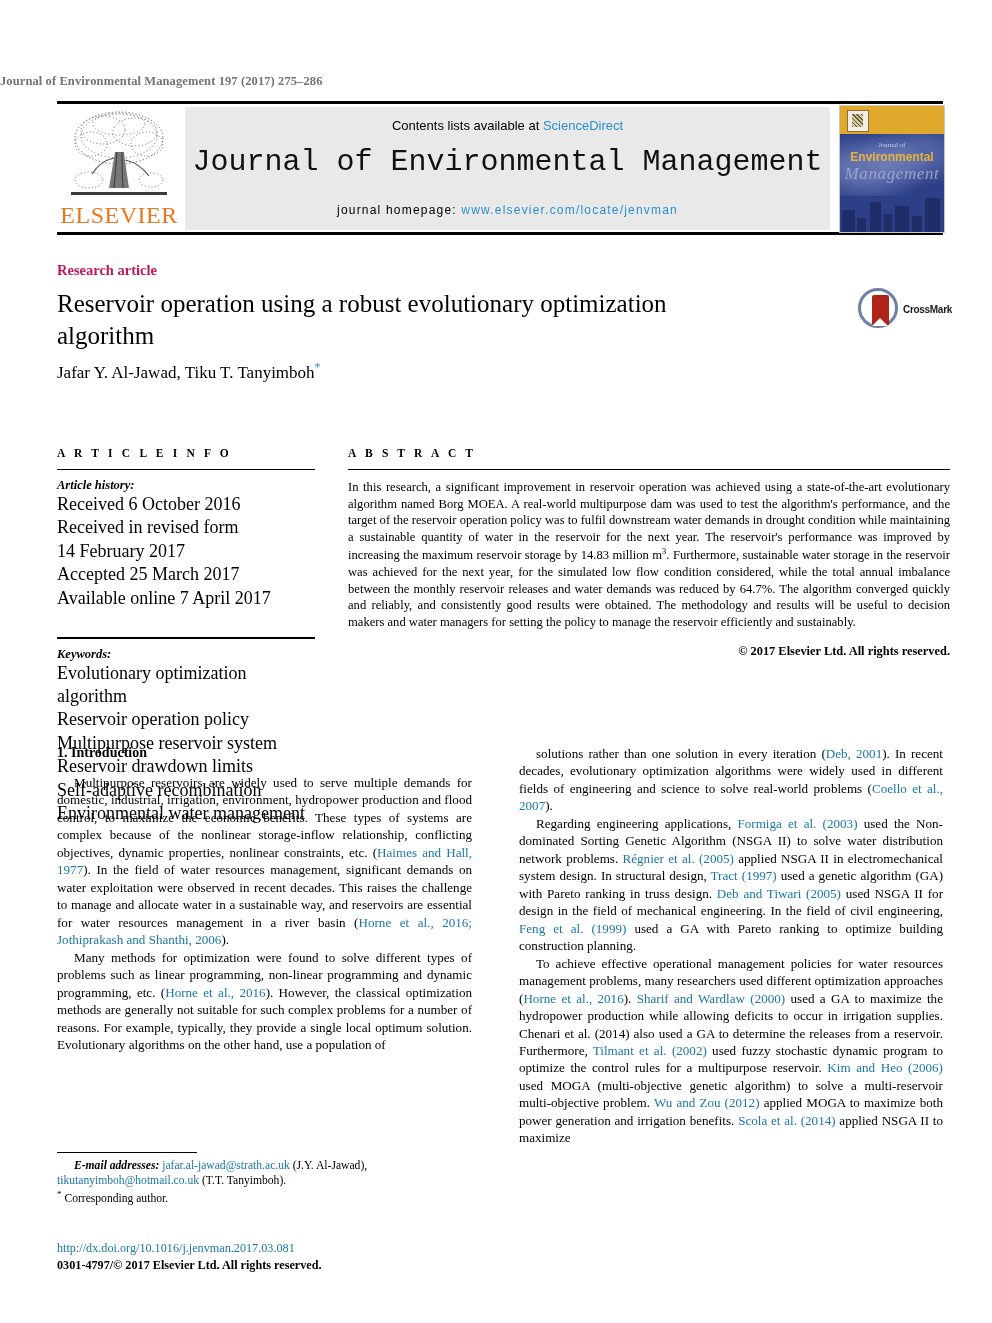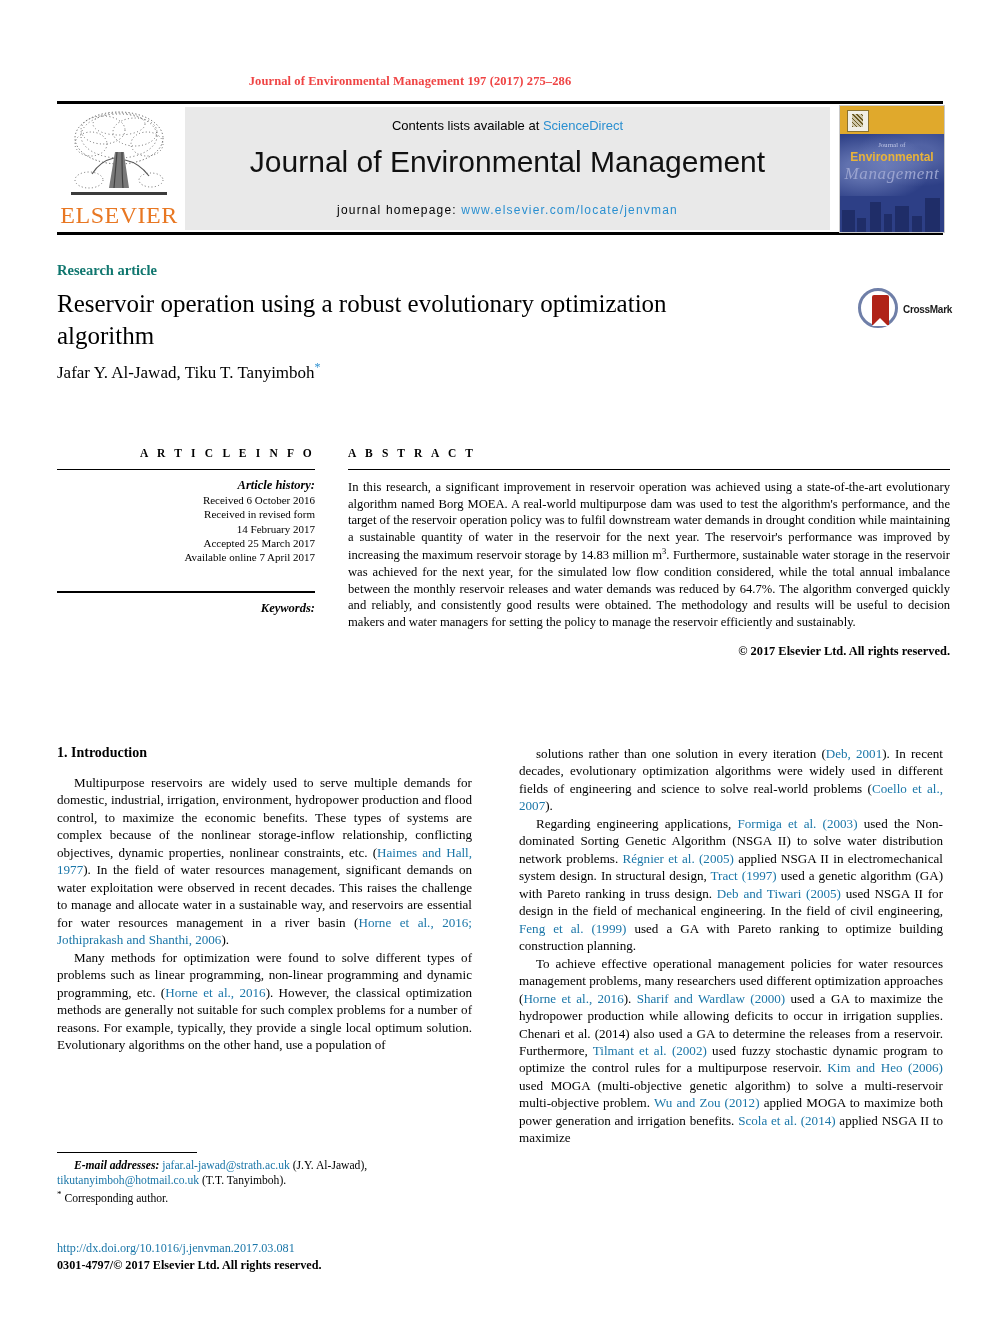--- a/index.html
+++ b/index.html
@@ -21,25 +21,25 @@
     width: 992px;
     height: 1323px;
     background: #fff;
   }
 
   
   .running-head {
     position: absolute;
     left: 0; top: 74px;
     width: 820px;
-    text-align: center;
+    text-align: left;
     font-family: "Liberation Serif", serif;
     font-size: 12.5px;
     font-weight: bold;
-    color: #ef4444;
+    color: #737373;
     letter-spacing: 0.1px;
   }
 
   
   .masthead {
     position: absolute;
     left: 57px; top: 101px;
     width: 886px;
     height: 134px;
   }
@@ -91,21 +91,21 @@
     color: #000;
   }
   .contents-line .sd {
     color: #2a8fd0;
   }
   .journal-title {
     position: absolute;
     left: 0; top: 38px;
     width: 645px;
     text-align: center;
-    font-family: Liberation Sans, sans-serif;
+    font-family: Liberation Mono, monospace;
     font-size: 30px;
     color: #111;
   }
   .homepage-line {
     position: absolute;
     left: 0; top: 96px;
     width: 645px;
     text-align: center;
     font-family: "Liberation Sans", sans-serif;
     font-size: 12px;
@@ -196,21 +196,21 @@
       radial-gradient(ellipse at 75% 40%, rgba(150,165,220,0.35) 0 16%, transparent 55%);
   }
 
   
   .article-type {
     position: absolute;
     left: 57px; top: 262px;
     font-family: "Liberation Serif", serif;
     font-size: 14.5px;
     font-weight: bold;
-    color: #0f766e;
+    color: #be185d;
   }
   .article-title {
     position: absolute;
     left: 57px; top: 288px;
     width: 700px;
     font-family: "Liberation Serif", serif;
     font-size: 25px;
     line-height: 1.26;
     color: #000;
   }
@@ -275,21 +275,20 @@
     font-family: "Liberation Sans", sans-serif;
     font-size: 10px;
     font-weight: bold;
     color: #1a1a1a;
     letter-spacing: -0.3px;
   }
   .info-col {
     position: absolute;
     left: 57px; top: 447px;
     width: 258px;
-    text-align: right;
   }
   .abs-col {
     position: absolute;
     left: 340px; top: 447px;
     width: 602px;
     margin-left: 8px;
   }
   .sect-head {
     font-family: "Liberation Serif", serif;
     font-size: 11.5px;
@@ -305,21 +304,21 @@
   .hairline.thick { height: 1.6px; }
   .info-sub {
     font-family: "Liberation Serif", serif;
     font-style: italic;
     font-weight: bold;
     font-size: 12.5px;
     margin-top: 8px;
   }
   .info-list {
     font-family: "Liberation Serif", serif;
-    font-size: 11px;
+    font-size: 18px;
     line-height: 1.30;
   }
   .info-gap { height: 17px; }
   .abs-text {
     font-family: "Liberation Serif", serif;
     font-size: 12.6px;
     line-height: 1.33;
     text-align: justify;
     margin-top: 9px;
   }
@@ -478,20 +477,28 @@
     <div class="info-list">
       <div>Received 6 October 2016</div>
       <div>Received in revised form</div>
       <div>14 February 2017</div>
       <div>Accepted 25 March 2017</div>
       <div>Available online 7 April 2017</div>
     </div>
     <div class="info-gap"></div>
     <div class="hairline thick"></div>
     <div class="info-sub">Keywords:</div>
+    <div class="info-list">
+      <div>Evolutionary optimization algorithm</div>
+      <div>Reservoir operation policy</div>
+      <div>Multipurpose reservoir system</div>
+      <div>Reservoir drawdown limits</div>
+      <div>Self-adaptive recombination</div>
+      <div>Environmental water management</div>
+    </div>
   </div>
 
   <div class="abs-col">
     <div class="sect-head">A B S T R A C T</div>
     <div class="hairline"></div>
     <div class="abs-text">
       <span>In this research, a significant improvement in reservoir operation was achieved using a state-of-the-art evolutionary algorithm named Borg MOEA. A real-world multipurpose dam was used to test the algorithm's performance, and the target of the reservoir operation policy was to fulfil downstream water demands in drought condition while maintaining a sustainable quantity of water in the reservoir for the next year. The reservoir's performance was improved by increasing the maximum reservoir storage by 14.83 million m</span><sup>3</sup><span>. Furthermore, sustainable water storage in the reservoir was achieved for the next year, for the simulated low flow condition considered, while the total annual imbalance between the monthly reservoir releases and water demands was reduced by 64.7%. The algorithm converged quickly and reliably, and consistently good results were obtained. The methodology and results will be useful to decision makers and water managers for setting the policy to manage the reservoir efficiently and sustainably.</span>
     </div>
     <div class="abs-copy">© 2017 Elsevier Ltd. All rights reserved.</div>
   </div>

